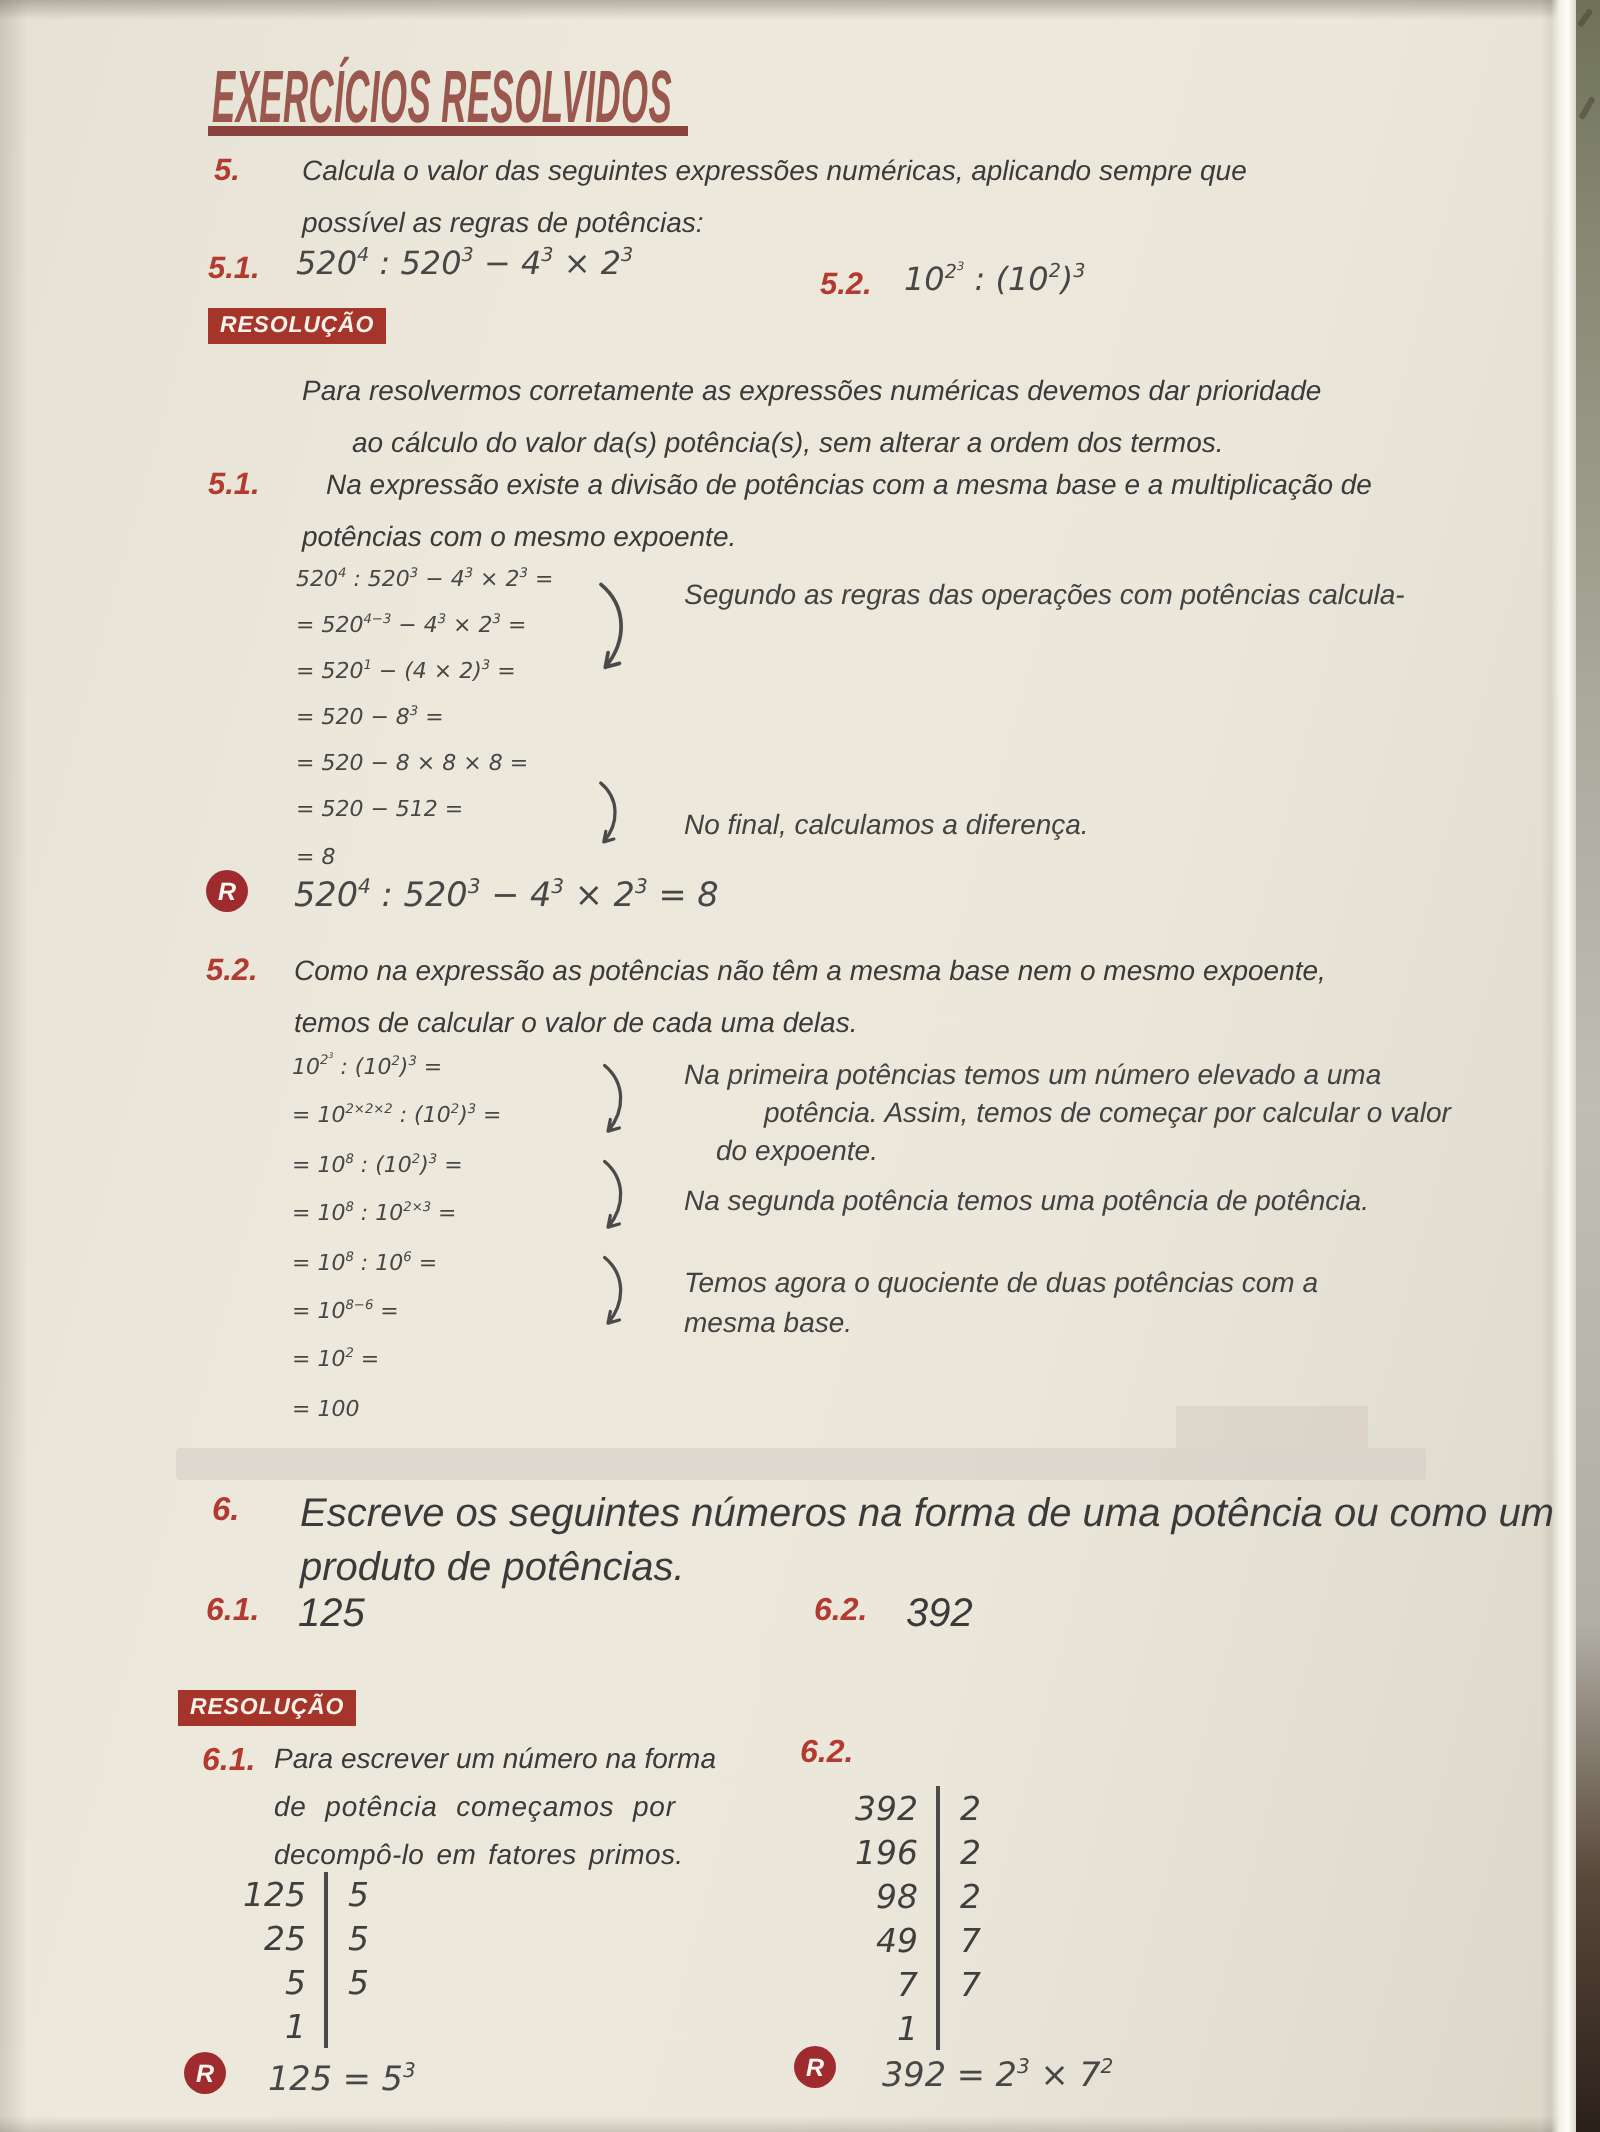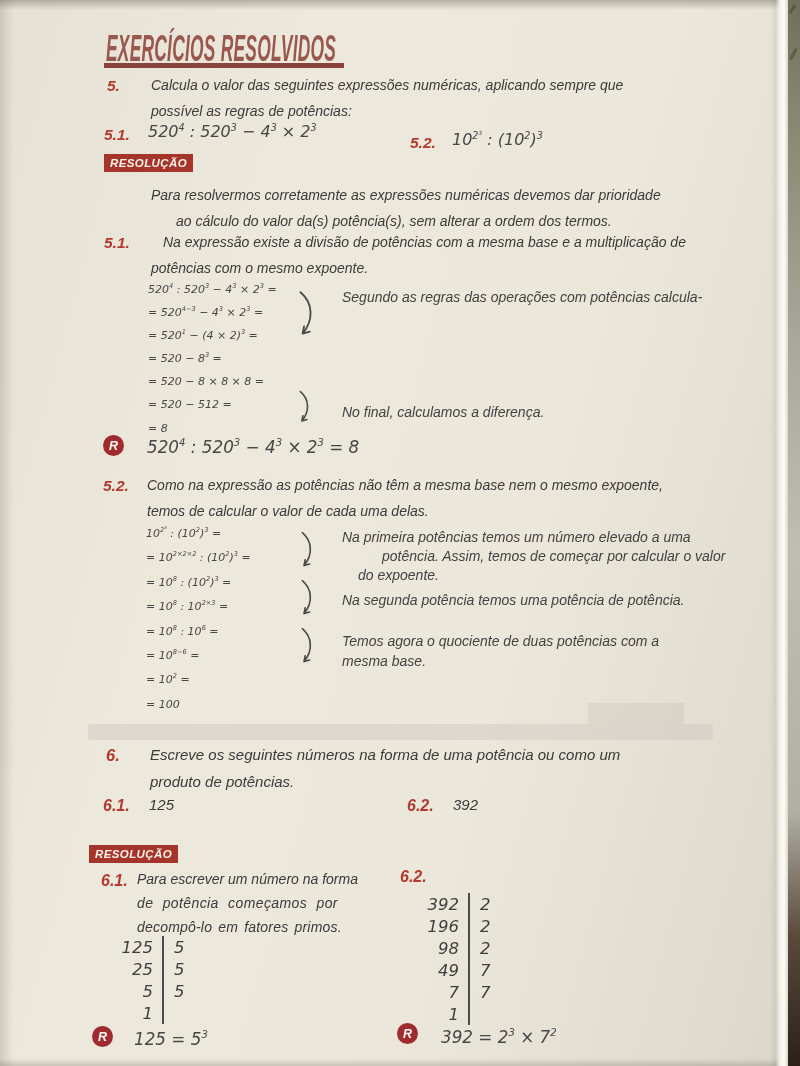--- a/index.html
+++ b/index.html
@@ -25,21 +25,21 @@
     background:rgba(203,200,190,.45);border-radius:2px;}
   .ghost-badge{position:absolute;left:588px;top:703px;width:96px;height:21px;
     background:rgba(172,145,135,.14);border-radius:1px;}
   
   .title{position:absolute;left:106px;top:28px;font-size:37px;font-weight:bold;
     color:#9a574d;letter-spacing:.5px;white-space:nowrap;
     transform:scaleX(.47);transform-origin:0 0;}
   .title-underline{position:absolute;left:104px;top:63px;width:240px;height:5px;background:#8a433c;}
   .rednum{position:absolute;color:#b23a2e;font-weight:bold;font-size:15.5px;}
   .body-line{position:absolute;color:#3a3a3a;font-size:14px;white-space:nowrap;}
-  .body-big{font-size:15px;}
+  .body-big{font-size:20px;}
   .note-line{position:absolute;color:#424242;font-size:14px;white-space:nowrap;}
   .math{font-family:"DejaVu Sans",sans-serif;color:#474747;white-space:nowrap;}
   .mexpr{position:absolute;font-size:16px;}
   .math sup{font-size:.6em;line-height:0;}
   .mathblock{position:absolute;font-size:11px;}
   .mathblock .mline{display:block;}
   .m51 .mline{height:23.1px;}
   .m52 .mline{height:24.4px;}
   .badge{position:absolute;background:#a5342b;color:#f7f2e8;font-weight:bold;
     font-size:11.5px;letter-spacing:.4px;padding:3px 6px 3px 6px;line-height:12px;}

